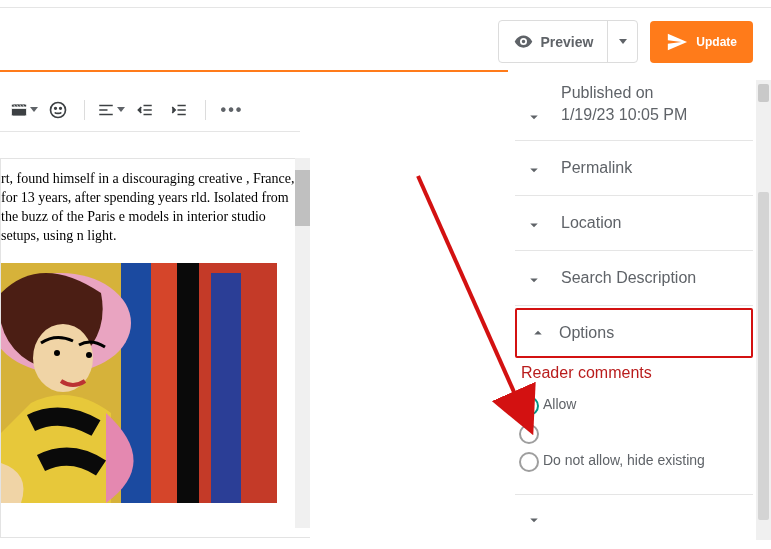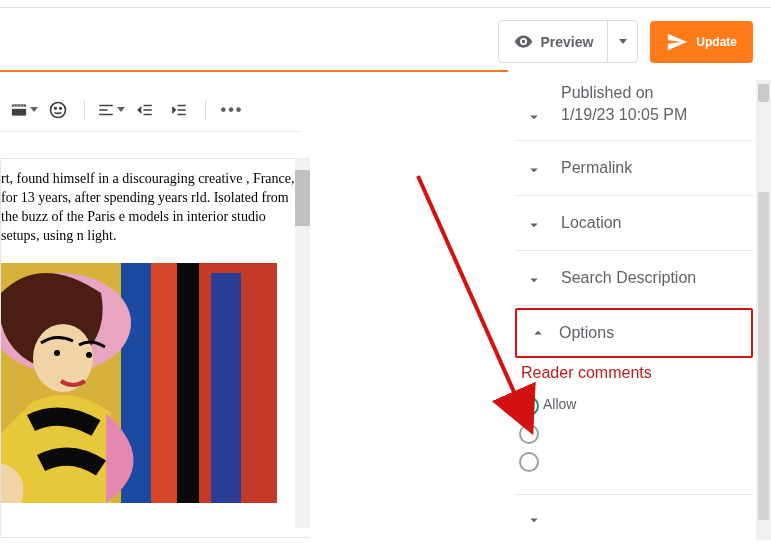--- a/index.html
+++ b/index.html
@@ -200,20 +200,21 @@
         <div class="radio-outer sel">
             <div class="radio-dot"></div>
           </div>
         <div class="radio-label">Allow</div>
       </div>
       <div class="radio-row">
         <div class="radio-outer"></div>
       </div>
       <div class="radio-row">
         <div class="radio-outer"></div>
+        <div class="radio-label">Do not allow, hide existing</div>
       </div>
     </div>
 
     <div class="panel-row" style="border-bottom:none;">
       <div class="chev-box">
           <svg width="18" height="18" viewBox="0 0 24 24" fill="#5f6368">
             <path d="M7 10l5 5 5-5z"></path>
           </svg>
         </div>
     </div>

